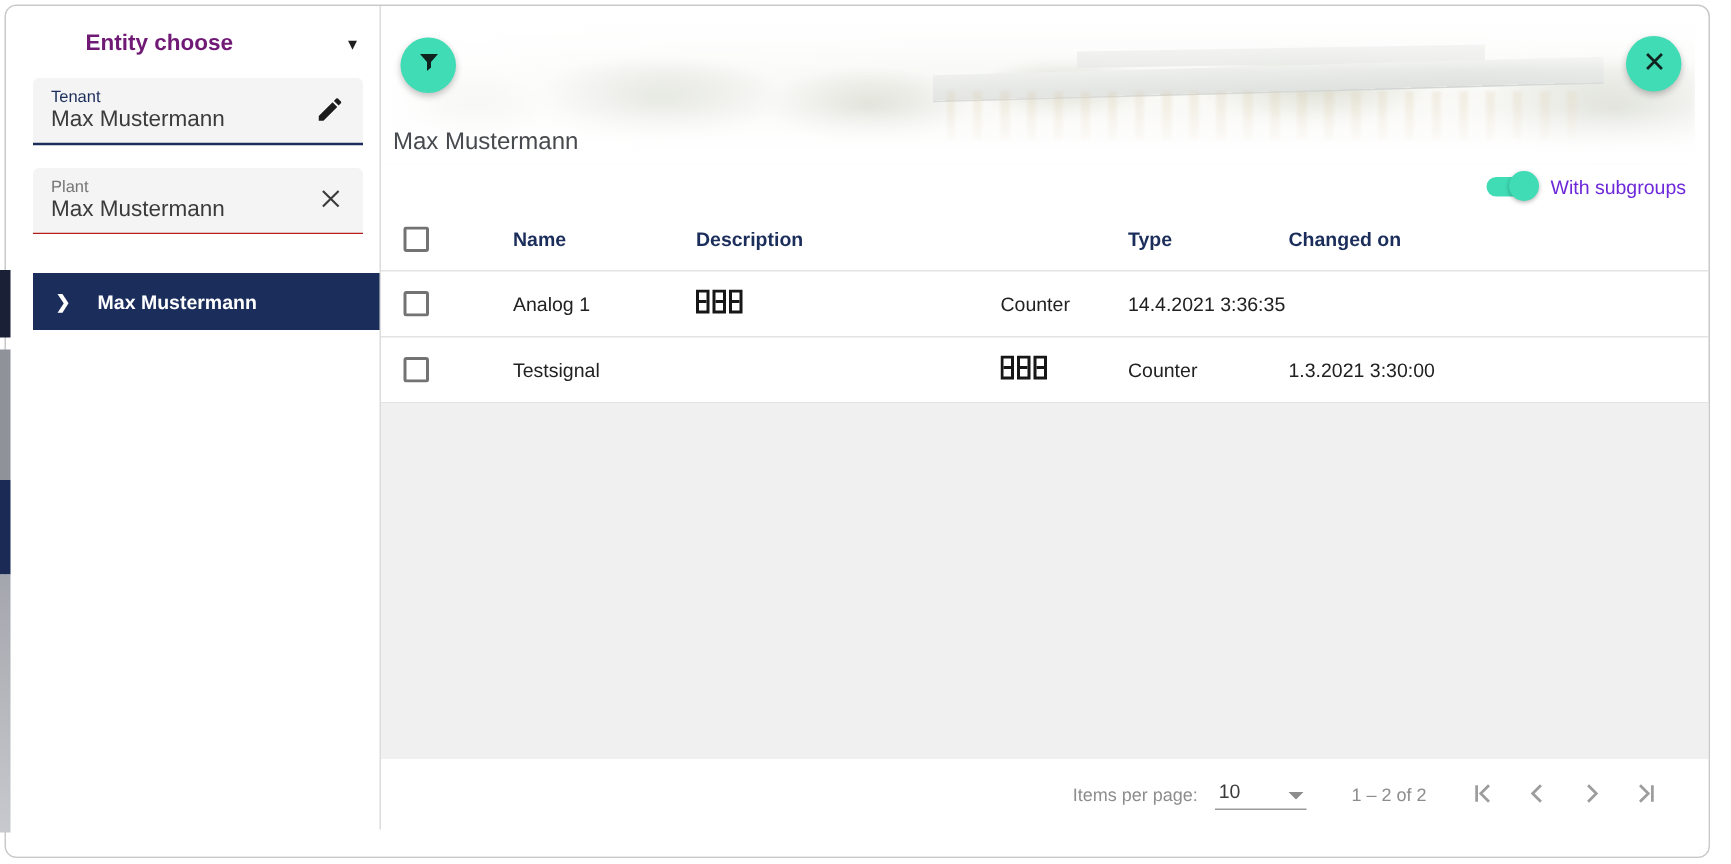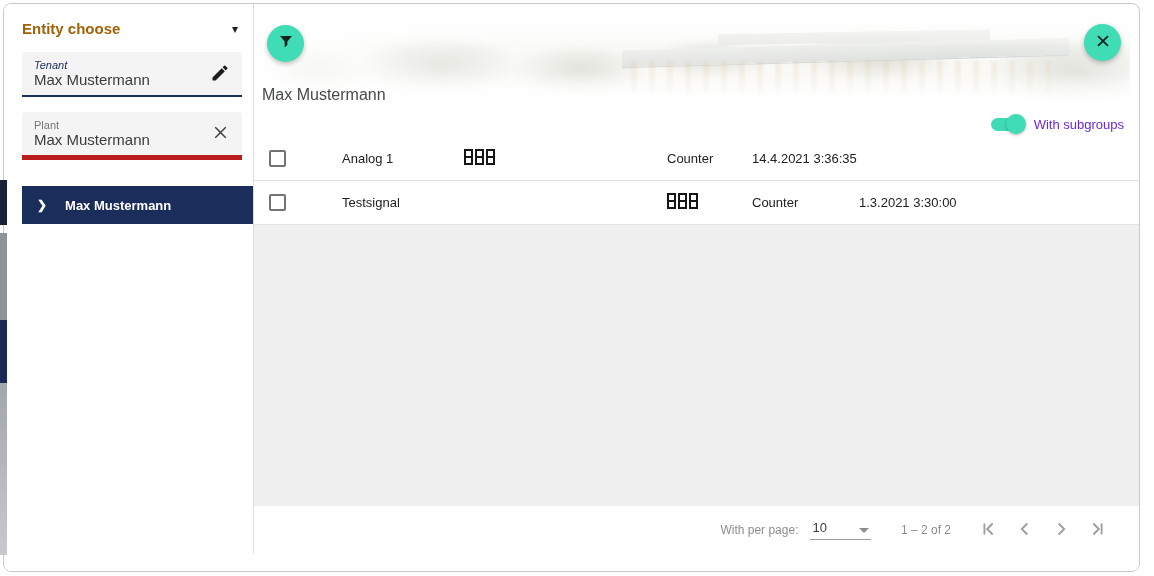--- a/index.html
+++ b/index.html
@@ -24,30 +24,30 @@
   .edge-strip .s1 { position: absolute; top: 180px; height: 45px; width: 7px; background: #1a2136; }
   .edge-strip .s2 { position: absolute; top: 233px; height: 87px; width: 7px; background: #8f9299; }
   .edge-strip .s3 { position: absolute; top: 320px; height: 63px; width: 7px; background: #1b2a55; }
   .edge-strip .s4 { position: absolute; top: 383px; height: 172px; width: 7px; background: linear-gradient(#a4a6ad, #c7c9ce); }
 
   
   .sidebar { position: relative; width: 250px; flex: 0 0 250px; background: #fff; }
   .sidebar::after { content: ''; position: absolute; right: 0; top: 0; bottom: 18px; width: 1px; background: #dcdcdc; }
 
   .sb-header { display: flex; align-items: center; justify-content: space-between; padding: 16px 14px 0 18px; }
-  .sb-title { font-size: 15px; font-weight: bold; color: #a16207; }
+  .sb-title { font-size: 15px; font-weight: bold; color: #701a75; margin-left: 35px; }
   .sb-caret { border: none; background: none; font-size: 12px; color: #1f1f1f; cursor: pointer; line-height: 1; padding: 2px; }
 
   .field { display: flex; align-items: center; margin: 15px 12px 0 18px; background: #f4f4f4; border-radius: 4px 4px 0 0; padding: 7px 8px 6px 12px; }
   .field .txt { flex: 1; min-width: 0; }
   .field .lbl { font-size: 11px; display: block; }
   .field .val { font-size: 15px; color: #3b3b3b; margin-top: 3px; }
   .field.tenant { border-bottom: 2px solid #1b2d5b; }
-  .field.tenant .lbl { color: #1b2d5b; font-style: italic; }
-  .field.plant { border-bottom: 5px solid #b91c1c; }
+  .field.tenant .lbl { color: #1b2d5b; }
+  .field.plant { border-bottom: 1px solid #b91c1c; }
   .field.plant .lbl { color: #767676; }
   .icon-btn { border: none; background: none; cursor: pointer; width: 28px; height: 28px; display: flex; align-items: center; justify-content: center; }
 
   .tree-item {
     margin: 26px 0 0 18px; height: 38px; background: #1b2d5b;
     display: flex; align-items: center; gap: 18px; padding-left: 15px;
     color: #fff; cursor: pointer;
   }
   .tree-chevron { font-size: 12px; font-weight: bold; }
   .tree-label { font-size: 13px; font-weight: bold; }
@@ -184,20 +184,30 @@
         </button>
 
         <div class="hero-title">Max Mustermann</div>
       </div>
 
       <div class="toggle-row">
         <span class="switch"></span>
         <span class="toggle-label">With subgroups</span>
       </div>
 
+      <div class="trow head">
+        <div class="cell">
+          <div class="cb"></div>
+        </div>
+        <div class="cell">Name</div>
+        <div class="cell">Description</div>
+        <div class="cell"></div>
+        <div class="cell">Type</div>
+        <div class="cell">Changed on</div>
+      </div>
 
       <div class="trow body">
         <div class="cell">
           <div class="cb"></div>
         </div>
         <div class="cell">Analog 1</div>
         <div class="cell">
           <span class="seg-icon">
             <span class="seg-digit"></span>
               <span class="seg-digit"></span>
@@ -221,21 +231,21 @@
               <span class="seg-digit"></span>
           </span>
         </div>
         <div class="cell">Counter</div>
         <div class="cell">1.3.2021 3:30:00</div>
       </div>
 
       <div class="filler"></div>
 
       <div class="paginator">
-        <span>With per page:</span>
+        <span>Items per page:</span>
         <span class="pg-select">
           <span class="pg-size">10</span>
           <span class="pg-caret"></span>
         </span>
         <span class="pg-range">1 – 2 of 2</span>
         <span class="pg-nav">
           <button class="pg-btn">
             <span>
               <svg width="22" height="22" viewBox="0 0 24 24" fill="none" stroke="#9d9d9d" stroke-width="2">
                   <path d="M7 6v12"></path>

